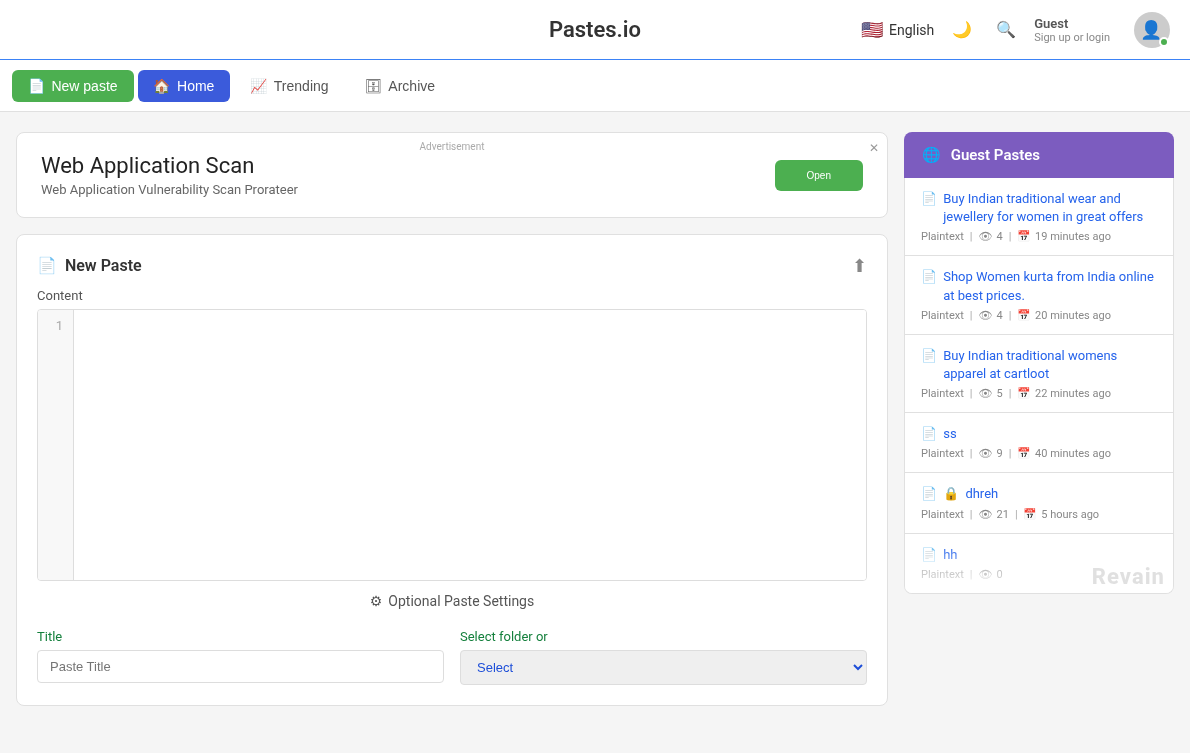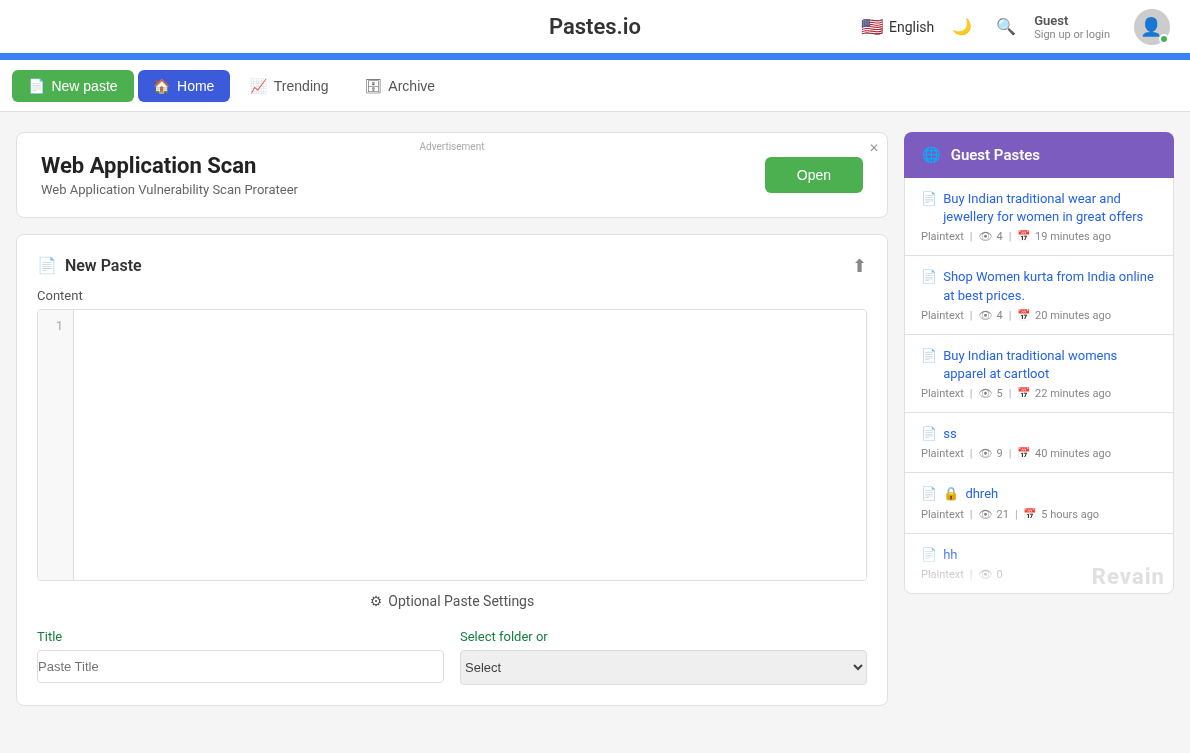--- a/index.html
+++ b/index.html
@@ -1,21 +1,21 @@
 <!DOCTYPE html>
 <html><head>
   <meta charset="utf-8">
   <style>
     * { box-sizing: border-box; margin: 0; padding: 0; }
     body { font-family: -apple-system, BlinkMacSystemFont, 'Segoe UI', Roboto, sans-serif; background: #f5f5f5; color: #333; }
 
     
     .header {
       background: #fff;
-      border-bottom: 7px solid #3b82f6;
+      border-bottom: 1px solid #3b82f6;
       display: flex;
       align-items: center;
       justify-content: space-between;
       padding: 0 20px;
       height: 60px;
       position: relative;
     }
     .header-logo {
       position: absolute;
       left: 50%;
@@ -142,29 +142,29 @@
       position: relative;
     }
     .ad-close {
       position: absolute;
       top: 8px;
       right: 8px;
       cursor: pointer;
       font-size: 12px;
       color: #999;
     }
-    .ad-content h2 { font-size: 22px; font-weight: 700; color: #222; margin-bottom: 4px; }
+    .ad-content h2 { font-size: 22px; font-weight: 400; color: #222; margin-bottom: 4px; }
     .ad-content p { font-size: 13px; color: #666; }
     .ad-open-btn {
       background: #4caf50;
       color: #fff;
       border: none;
       border-radius: 6px;
       padding: 10px 32px;
-      font-size: 14px;
+      font-size: 10px;
       cursor: pointer;
       font-weight: 500;
       white-space: nowrap;
     }
     .ad-label {
       position: absolute;
       top: 8px;
       left: 50%;
       transform: translateX(-50%);
       font-size: 10px;
@@ -247,24 +247,24 @@
     }
     .form-label {
       font-size: 13px;
       color: #15803d;
       margin-bottom: 6px;
     }
     .form-input {
       width: 100%;
       border: 1px solid #ddd;
       border-radius: 4px;
-      padding: 8px 0;
+      padding: 8px 12px;
       font-size: 13px;
       outline: none;
-      color: #404040;
+      color: #1d4ed8;
     }
 
     
     .sidebar {
       width: 270px;
       flex-shrink: 0;
     }
     .recent-pastes-header {
       background: #7c5cbf;
       border-radius: 8px 8px 0 0;

